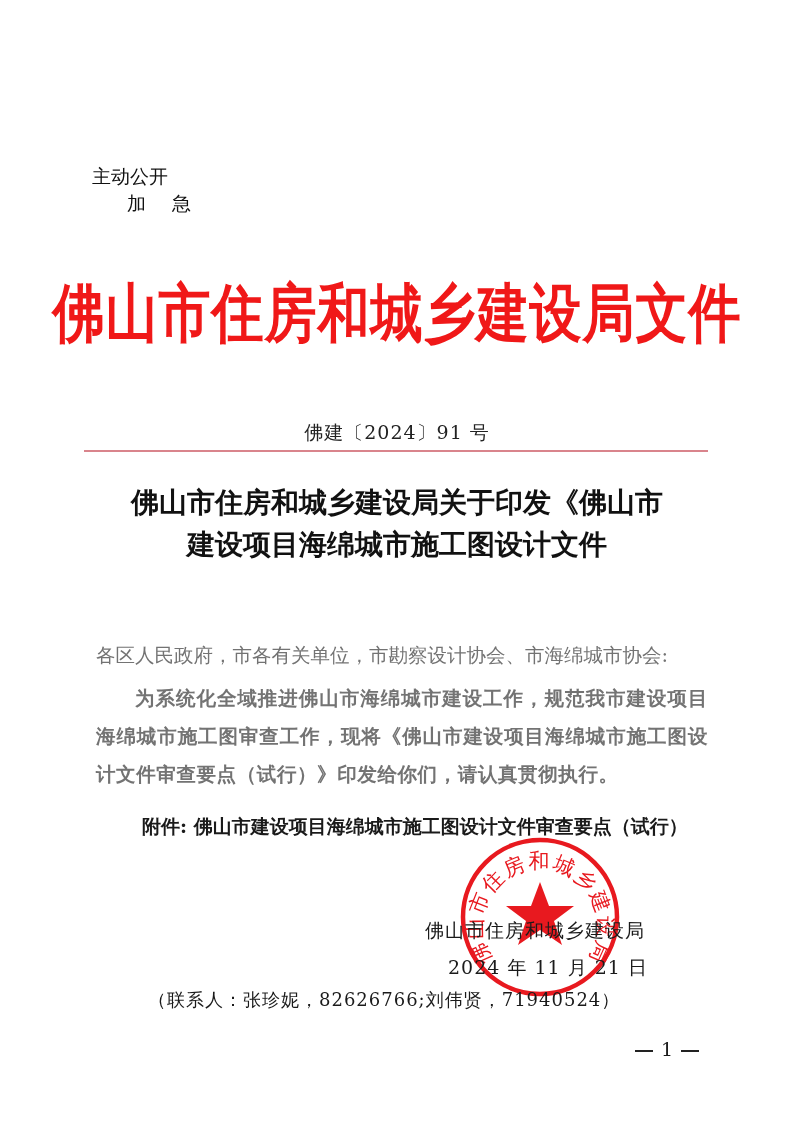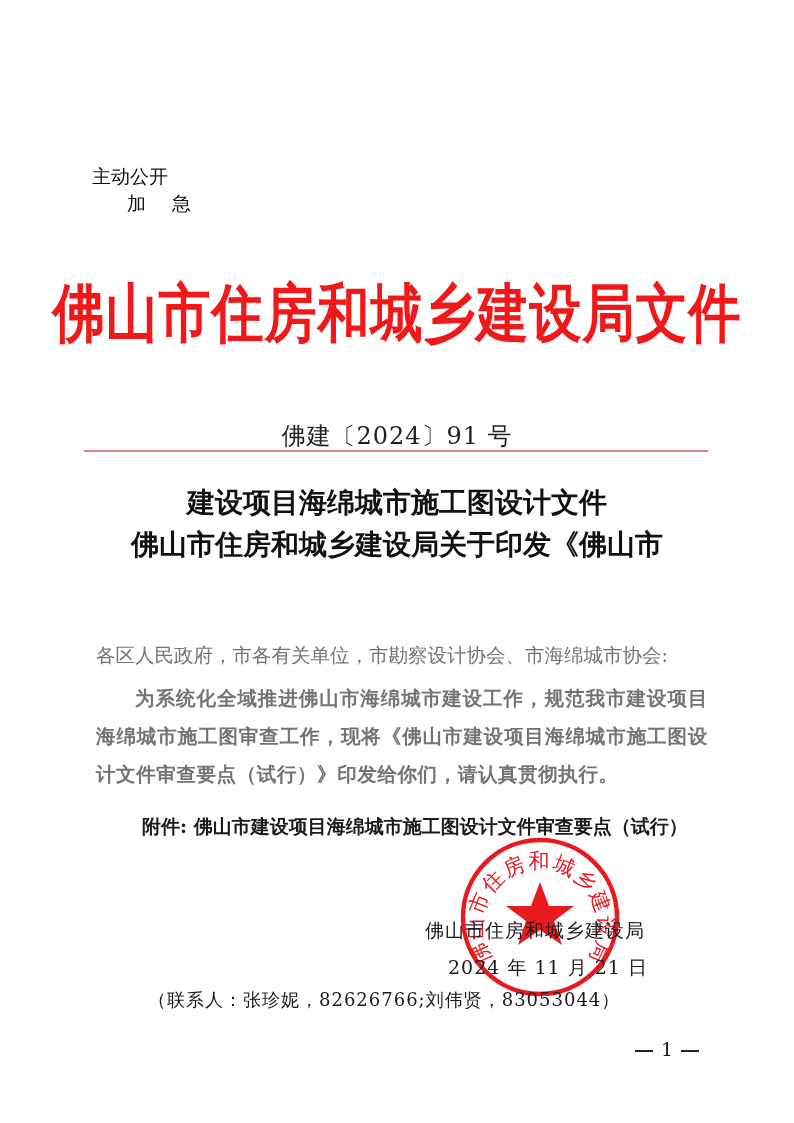--- a/index.html
+++ b/index.html
@@ -7,21 +7,21 @@
          font-family: "DejaVu Serif", "Liberation Serif", serif; color: #1a1a1a; }
   .abs { position: absolute; white-space: nowrap; }
   .meta { left: 92px; font-family: "DejaVu Sans", "Liberation Sans", sans-serif; font-size: 19px; color: #111; }
   .meta-public { top: 164px; }
   .meta-urgent { top: 191px; letter-spacing: 0; margin-left: 35px; }
   .meta-urgent span.gap { display: inline-block; width: 26px; }
   .red-title { left: 0; width: 794px; top: 272px; text-align: center;
                font-family: "DejaVu Serif", "Liberation Serif", serif;
                font-size: 52px; font-weight: bold; color: #f01818;
                letter-spacing: 1px; transform: scaleY(1.22); transform-origin: top center; }
-  .doc-number { left: 0; width: 794px; top: 420px; text-align: center; font-size: 24px; color: #222; letter-spacing: 1px; }
+  .doc-number { left: 0; width: 794px; top: 420px; text-align: center; font-size: 19px; color: #222; letter-spacing: 1px; }
   .divider { position: absolute; left: 84px; top: 450px; width: 624px; height: 2px; background: #d9848c; }
   .main-title { left: 0; width: 794px; top: 482px; text-align: center;
                 font-family: "DejaVu Serif", "Liberation Serif", serif;
                 font-size: 28px; font-weight: bold; color: #111; line-height: 42px; white-space: normal; }
   .body-text { left: 96px; width: 612px; font-size: 19.5px; color: #737373; }
   .salutation { top: 642px; }
   .para { top: 680px; line-height: 38px; white-space: normal; text-indent: 2em; text-align: justify; letter-spacing: 0.6px; font-weight: bold; }
   .attachment { left: 142px; top: 814px; font-size: 19px; font-weight: bold; }
   .issuer { left: 425px; top: 918px; font-size: 19px; letter-spacing: 1px; }
   .date { left: 448px; top: 955px; font-size: 19px; letter-spacing: 1px; }
@@ -37,22 +37,22 @@
 <div class="abs meta meta-urgent">
   <span>加</span><span class="gap"></span><span>急</span>
 </div>
 
 <div class="abs red-title">佛山市住房和城乡建设局文件</div>
 
 <div class="abs doc-number">佛建〔2024〕91 号</div>
 <div class="divider"></div>
 
 <div class="abs main-title">
+  <div>佛山市住房和城乡建设局关于印发《佛山市</div>
   <div>建设项目海绵城市施工图设计文件</div>
-  <div>佛山市住房和城乡建设局关于印发《佛山市</div>
 </div>
 
 <div class="abs body-text salutation">各区人民政府，市各有关单位，市勘察设计协会、市海绵城市协会:</div>
 <div class="abs body-text para">为系统化全域推进佛山市海绵城市建设工作，规范我市建设项目海绵城市施工图审查工作，现将《佛山市建设项目海绵城市施工图设计文件审查要点（试行）》印发给你们，请认真贯彻执行。</div>
 
 <div class="abs attachment">附件: 佛山市建设项目海绵城市施工图设计文件审查要点（试行）</div>
 
 <svg class="seal" viewBox="0 0 162 162">
   <defs>
     <path id="sealArc" d="M 30 118 A 58 58 0 1 1 132 118"></path>
@@ -60,17 +60,17 @@
   <circle cx="81" cy="81" r="77" fill="none" stroke="#e8191f" stroke-width="4.5"></circle>
   <text font-size="21" fill="#e8191f" font-family="DejaVu Sans, sans-serif" letter-spacing="2">
     <textPath href="#sealArc" startOffset="50%" text-anchor="middle">佛山市住房和城乡建设局</textPath>
   </text>
   <polygon points="81,46 90,70 115,70 95,85 103,109 81,94 59,109 67,85 47,70 72,70" fill="#e8191f"></polygon>
 </svg>
 
 <div class="abs issuer">佛山市住房和城乡建设局</div>
 <div class="abs date">2024 年 11 月 21 日</div>
 
-<div class="abs contact">（联系人：张珍妮，82626766;刘伟贤，83053044）</div>
+<div class="abs contact">（联系人：张珍妮，82626766;刘伟贤，71940524）</div>
 
 <div class="abs page-num">
   <span class="dash"></span><span>1</span><span class="dash"></span>
 </div>
 
 </body></html>

